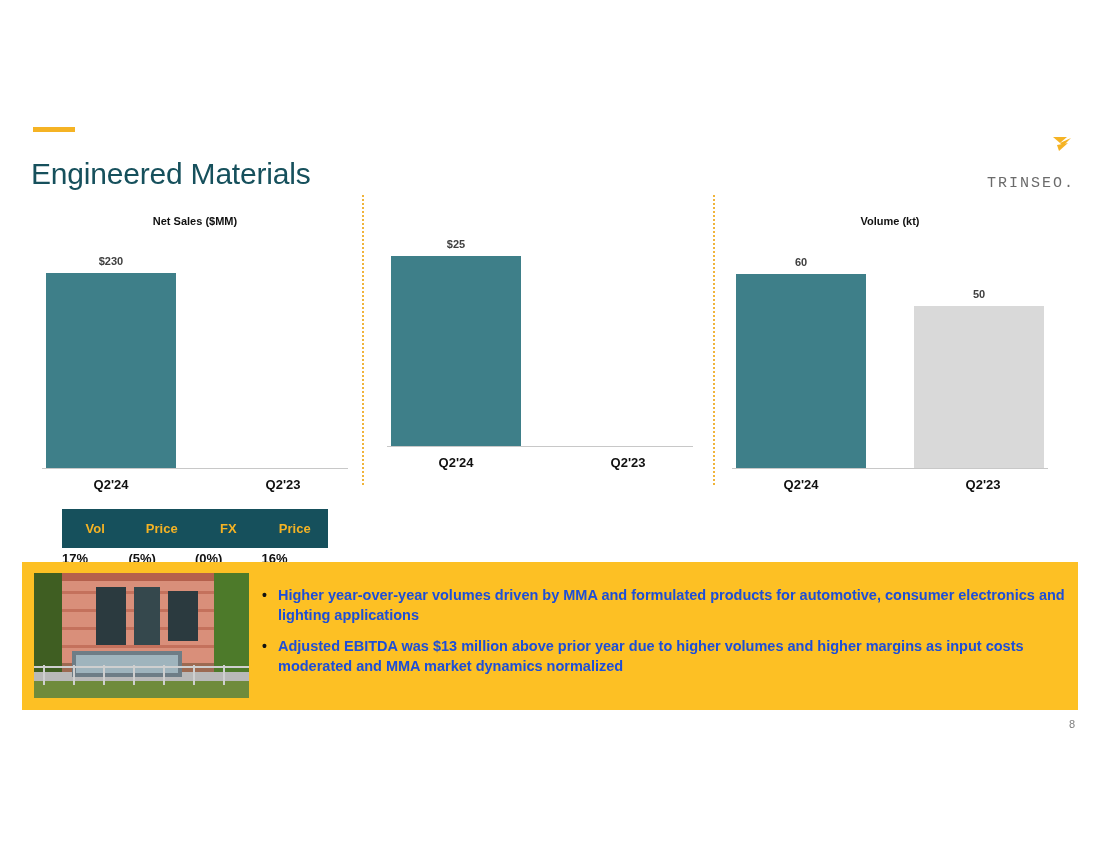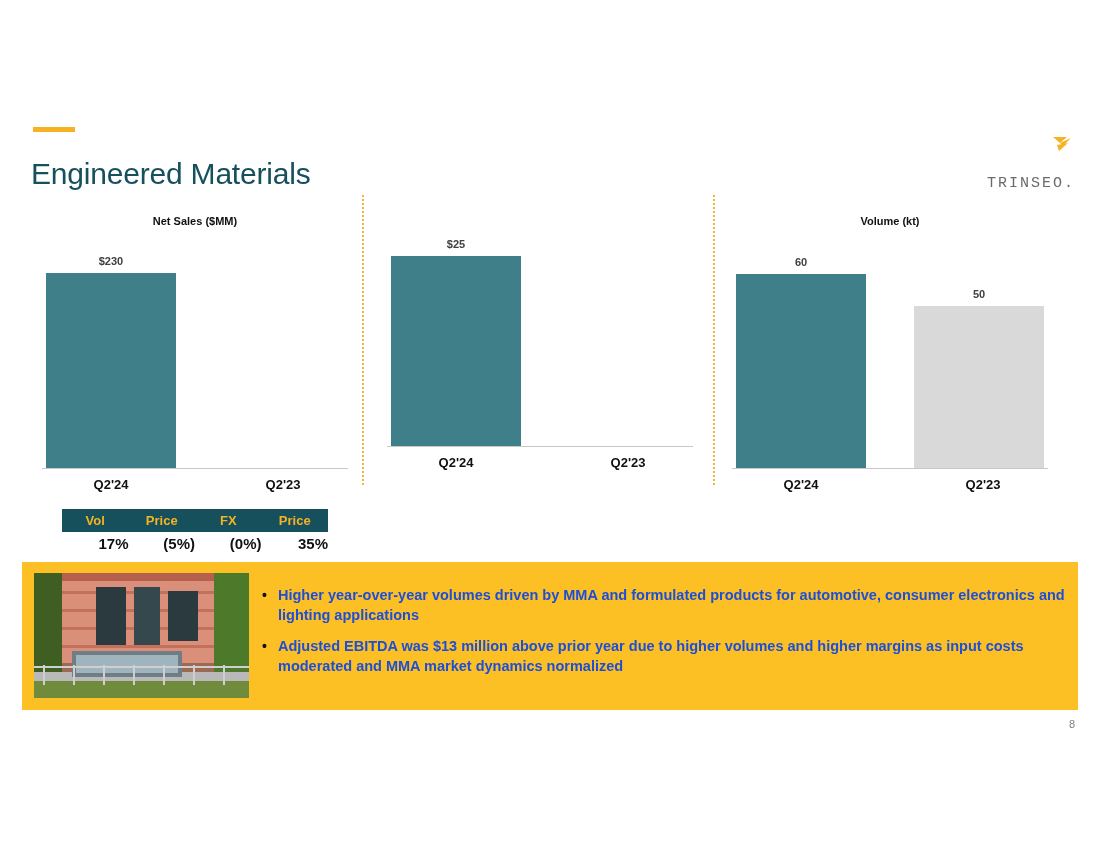--- a/index.html
+++ b/index.html
@@ -150,30 +150,30 @@
   .variance-head {
     display: flex;
     background: #16505c;
   }
   .variance-head div {
     flex: 1;
     text-align: center;
     color: #f5b324;
     font-size: 13px;
     font-weight: bold;
-    padding: 4px 0;
+    padding: 12px 0;
   }
   .variance-body {
     display: flex;
   }
   .variance-body div {
     flex: 1;
-    text-align: right;
+    text-align: left;
     color: #111;
-    font-size: 15px;
+    font-size: 13px;
     font-weight: bold;
     padding: 3px 0;
   }
 
   
   .callout {
     position: absolute;
     left: 22px;
     top: 562px;
     width: 1056px;
@@ -292,21 +292,21 @@
   <div class="variance-head">
     <div>Vol</div>
     <div>Price</div>
     <div>FX</div>
     <div>Price</div>
   </div>
   <div class="variance-body">
     <div>17%</div>
     <div>(5%)</div>
     <div>(0%)</div>
-    <div>35%</div>
+    <div>16%</div>
   </div>
 </div>
 
 <div class="callout">
   <div class="callout-photo">
     <svg viewBox="0 0 215 125" width="215" height="125" preserveAspectRatio="none">
       <rect x="0" y="0" width="215" height="125" fill="#7fa24a"></rect>
       <rect x="0" y="0" width="30" height="125" fill="#3f5e22"></rect>
       <rect x="178" y="0" width="37" height="125" fill="#4d7a2a"></rect>
       <rect x="28" y="0" width="152" height="95" fill="#d98f7a"></rect>

